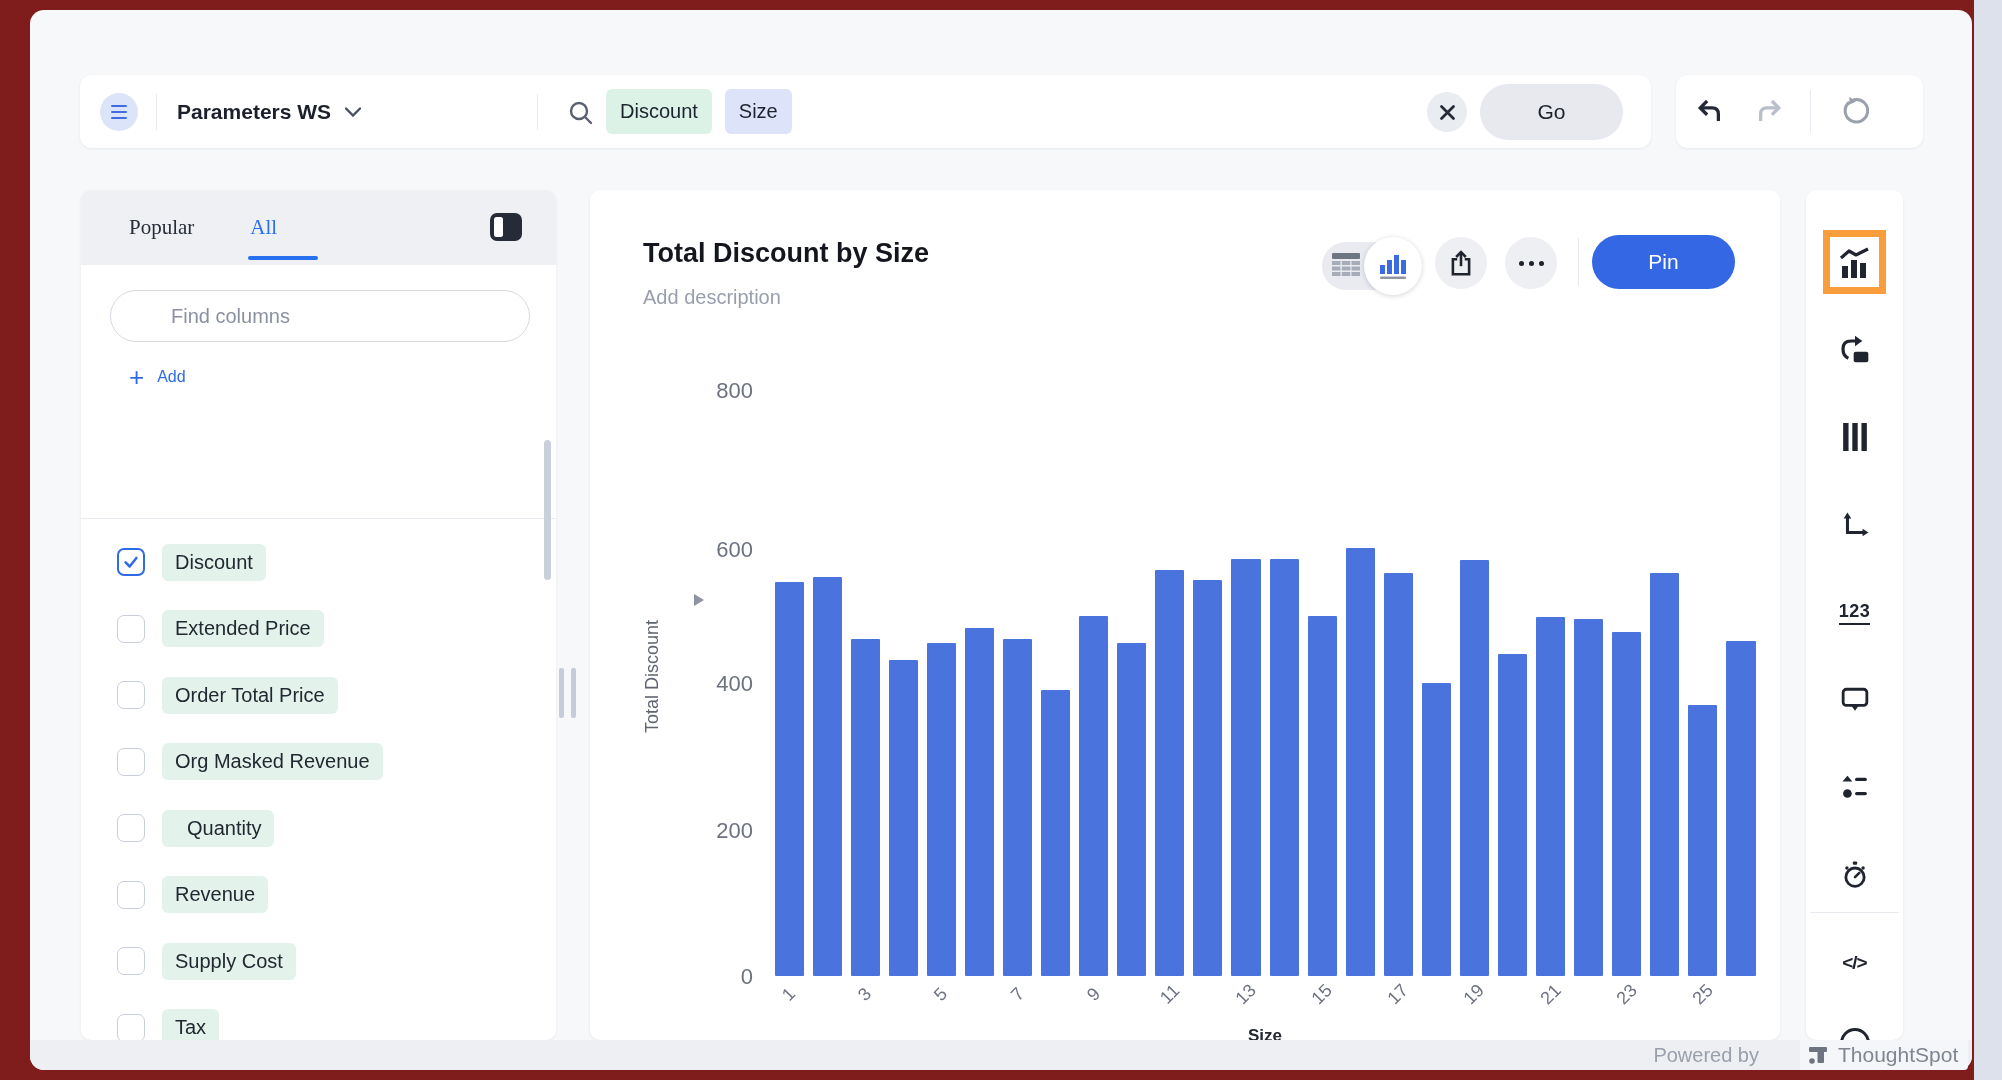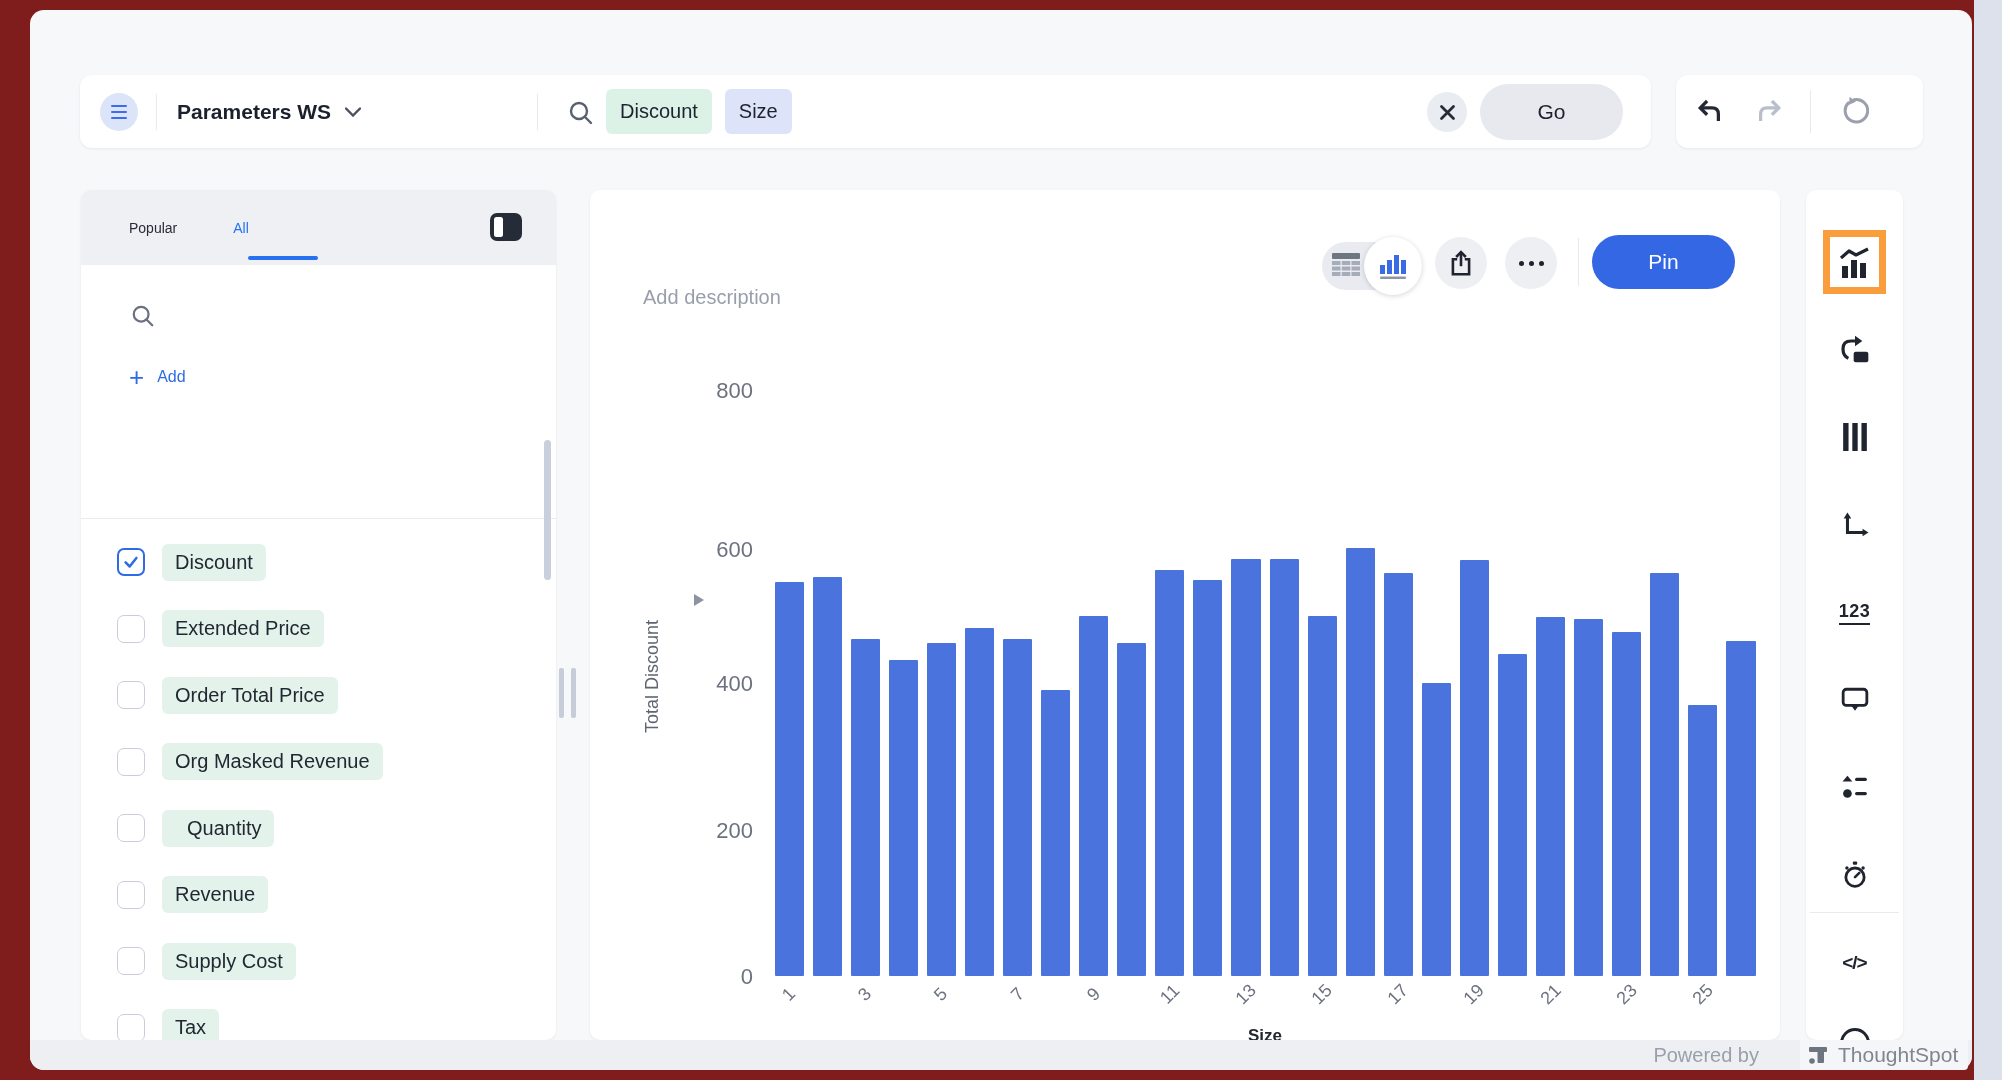--- a/index.html
+++ b/index.html
@@ -22,21 +22,21 @@
   .tokens { position:absolute; left:526px; top:14px; display:flex; gap:13px; }
   .token { display:flex; align-items:center; height:45px; padding:0 14px; border-radius:6px; font-size:20px; color:#1d232e; cursor:pointer; }
   .clear-btn { position:absolute; left:1347px; top:17px; width:40px; height:40px; border-radius:50%; background:#e9ecf1; border:none; display:flex; align-items:center; justify-content:center; cursor:pointer; }
   .go-btn { position:absolute; left:1400px; top:9px; width:143px; height:56px; border-radius:28px; background:#e7e9ef; border:none; font-family:inherit; font-size:21px; color:#1c202b; cursor:pointer; }
   .hist-btn { position:absolute; top:20px; width:34px; height:34px; background:none; border:none; cursor:pointer; padding:0; }
 
   
   .left-panel { left:81px; top:190px; width:475px; height:850px; border-radius:10px; overflow:hidden; }
   .lp-header { position:absolute; left:0; top:0; width:475px; height:75px; background:#eef0f4; }
   .lp-tabs { position:absolute; left:48px; top:0; height:75px; display:flex; gap:56px; align-items:center; }
-  .tab { font-size:14px; color:#272c38; cursor:pointer; }
+  .tab { font-size:21px; color:#272c38; cursor:pointer;font-family:Liberation Serif, serif; }
   .tab.active { color:#2770ef; }
   .tab-underline { position:absolute; left:167px; top:66px; width:70px; height:4px; border-radius:2px; background:#2770ef; }
   .collapse-btn { position:absolute; left:403px; top:16px; width:44px; height:44px; border:none; background:none; cursor:pointer; padding:0; }
   .find-input { position:absolute; left:29px; top:100px; width:420px; height:52px; border:1.6px solid #d6dae3; border-radius:26px; background:#fff; font-family:inherit; font-size:20px; color:#3a404c; padding:0 20px 0 60px; outline:none; }
   .find-input::placeholder { color:#8a90a0; }
   .find-icon { position:absolute; left:50px; top:114px; pointer-events:none; }
   .add-btn { position:absolute; left:48px; top:174px; display:flex; align-items:center; gap:13px; background:none; border:none; cursor:pointer; font-family:inherit; }
   .add-btn .plus { font-size:26px; color:#2e6be5; line-height:1; font-weight:400; }
   .add-btn .lbl { font-size:16px; color:#2e6be5; }
   .sec-row { position:absolute; left:0; top:262px; width:475px; height:52px; display:flex; align-items:center; cursor:pointer; }
@@ -155,20 +155,21 @@
     <button class="collapse-btn">
       <svg width="32" height="28" viewBox="0 0 32 28">
         <rect x="0" y="0" width="32" height="28" rx="7" fill="#262b38"></rect>
         <rect x="4" y="4" width="9" height="20" rx="2.5" fill="#ffffff"></rect>
       </svg>
     </button>
     <svg class="find-icon" width="24" height="24" viewBox="0 0 26 26">
       <circle cx="11" cy="11" r="8" fill="none" stroke="#6a7080" stroke-width="2.4"></circle>
         <line x1="17" y1="17" x2="23" y2="23" stroke="#6a7080" stroke-width="2.4" stroke-linecap="round"></line>
     </svg>
+    <input class="find-input" placeholder="Find columns" style="">
     <button class="add-btn">
       <span class="plus">+</span>
       <span class="lbl">Add</span>
     </button>
     <div class="sec-div"></div>
     <div id="measures-list">
         <div class="m-row" style="top: 339px;">
           <div class="cb checked">
             <svg width="18" height="18" viewBox="0 0 20 20">
               <path d="M4 10.5 L8.5 15 L16 5.5" fill="none" stroke="#2e6be5" stroke-width="2.8" stroke-linecap="round" stroke-linejoin="round"></path>
@@ -207,20 +208,21 @@
       </div>
     <div class="lp-scroll"></div>
   </div>
 
   <div class="drag-handle">
       <i></i>
       <i></i>
     </div>
 
   <div class="card main-card" id="main-card">
+    <div class="viz-title">Total Discount by Size</div>
     <div class="viz-desc">Add description</div>
 
     <div class="toggle-pill"></div>
     <button class="toggle-table">
       <svg width="28" height="24" viewBox="0 0 28 24">
         <rect x="0" y="0" width="28" height="6" rx="1" fill="#6e7682"></rect>
         <g fill="#a6adb8">
           <rect x="0" y="8" width="8.5" height="4"></rect>
             <rect x="9.8" y="8" width="8.5" height="4"></rect>
             <rect x="19.5" y="8" width="8.5" height="4"></rect>

